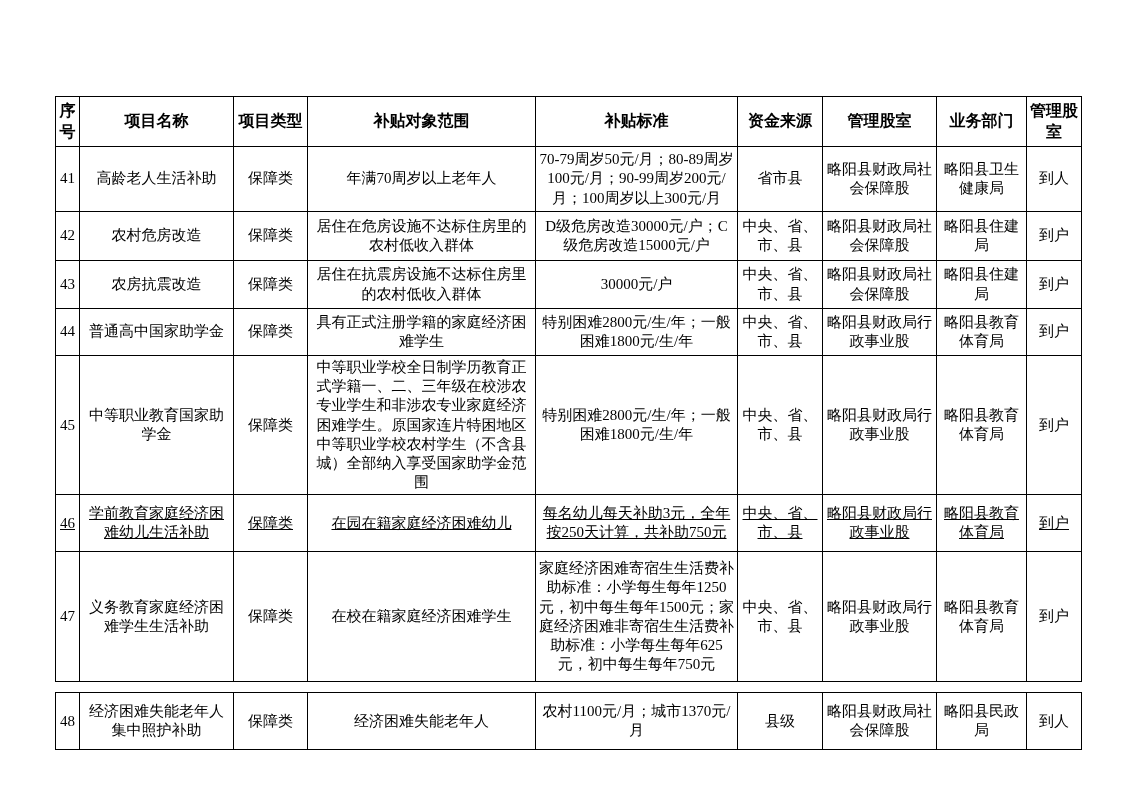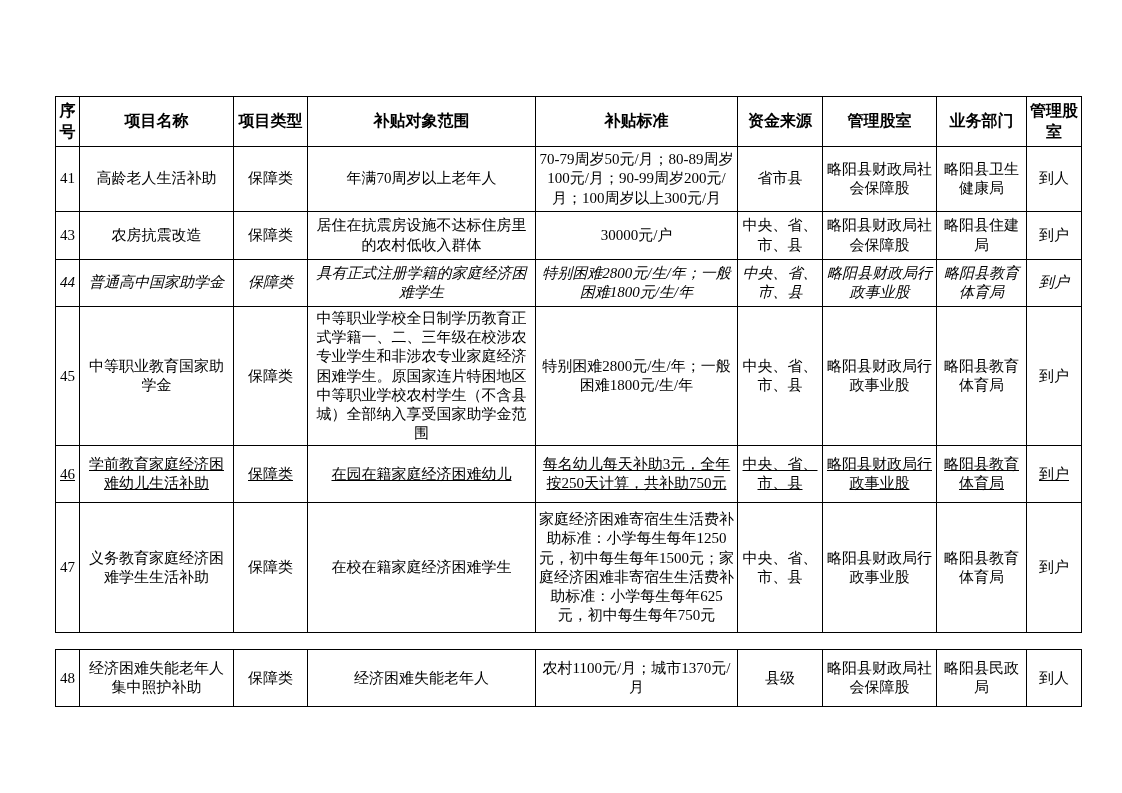--- a/index.html
+++ b/index.html
@@ -18,21 +18,21 @@
     position: absolute;
     left: 55px; top: 84px;
     width: 1026px;
   }
   table {
     border-collapse: collapse;
     table-layout: fixed;
     width: 1026px;
     margin-top: 12px;
   }
-  .row48 { margin-top: 16px; }
+  .row48 { margin-top: 10px; }
   th, td {
     border: 1.5px solid #000000;
     text-align: center;
     vertical-align: middle;
     padding: 2px 3px;
     line-height: 1.28;
     word-break: break-word;
     overflow: hidden;
   }
   th {
@@ -90,32 +90,43 @@
           <td>41</td>
           <td>高龄老人生活补助</td>
           <td>保障类</td>
           <td>年满70周岁以上老年人</td>
           <td>70-79周岁50元/月；80-89周岁100元/月；90-99周岁200元/月；100周岁以上300元/月</td>
           <td>省市县</td>
           <td>略阳县财政局社会保障股</td>
           <td>略阳县卫生健康局</td>
           <td>到人</td>
         </tr>
+        <tr style="height:49px;">
+          <td>42</td>
+          <td>农村危房改造</td>
+          <td>保障类</td>
+          <td>居住在危房设施不达标住房里的农村低收入群体</td>
+          <td>D级危房改造30000元/户；C级危房改造15000元/户</td>
+          <td>中央、省、市、县</td>
+          <td>略阳县财政局社会保障股</td>
+          <td>略阳县住建局</td>
+          <td>到户</td>
+        </tr>
         <tr style="height:48px;">
           <td>43</td>
           <td>农房抗震改造</td>
           <td>保障类</td>
           <td>居住在抗震房设施不达标住房里的农村低收入群体</td>
           <td>30000元/户</td>
           <td>中央、省、市、县</td>
           <td>略阳县财政局社会保障股</td>
           <td>略阳县住建局</td>
           <td>到户</td>
         </tr>
-        <tr style="height:47px;font-style:italic;">
+        <tr style="height:47px;">
           <td>44</td>
           <td>普通高中国家助学金</td>
           <td>保障类</td>
           <td>具有正式注册学籍的家庭经济困难学生</td>
           <td>特别困难2800元/生/年；一般困难1800元/生/年</td>
           <td>中央、省、市、县</td>
           <td>略阳县财政局行政事业股</td>
           <td>略阳县教育体育局</td>
           <td>到户</td>
         </tr>

